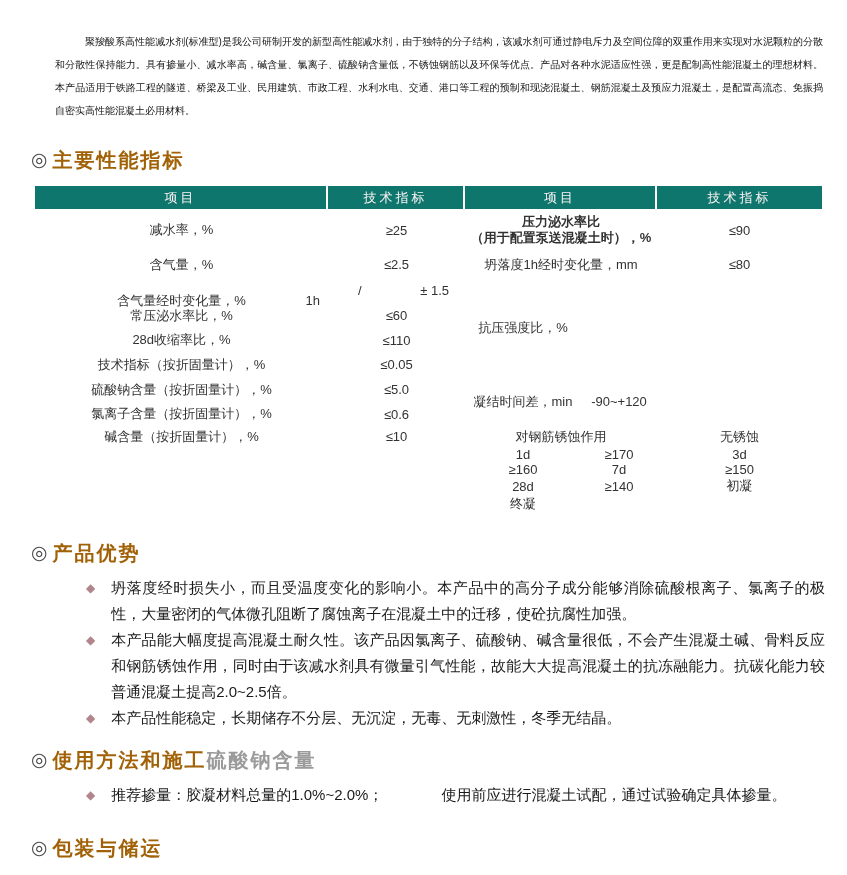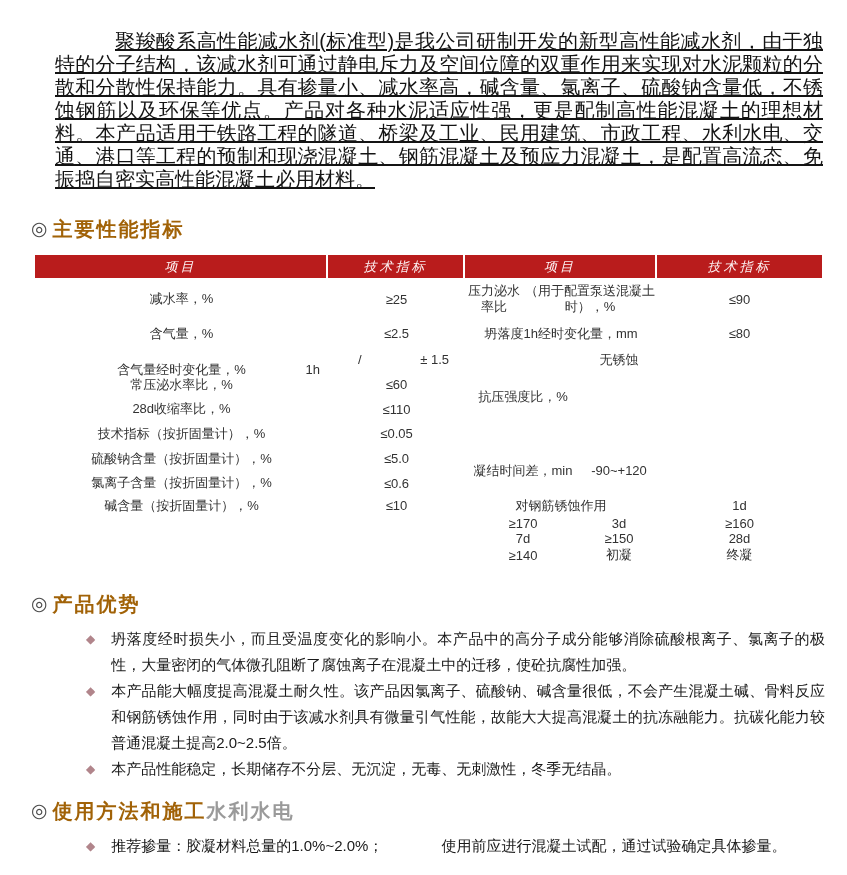--- a/index.html
+++ b/index.html
@@ -4,24 +4,23 @@
 <style>
   * { margin:0; padding:0; box-sizing:border-box; }
   html,body { background:#ffffff; }
   body {
     width:847px; height:875px; position:relative; overflow:hidden;
     font-family:"Liberation Sans","DejaVu Sans",sans-serif;
     color:#1f1f1f;
   }
   .intro {
     margin:30px 24px 0 55px;
-    font-size:20px; line-height:23px;
+    font-size:10px; line-height:23px;
     text-align:justify; text-indent:3em;
     color:#141414;
-    text-decoration:underline;
   }
   .section-heading {
     margin-left:31px; display:flex; align-items:center;
     font-size:20px; font-weight:bold; line-height:26px;
   }
   .section-heading .marker {
     color:#4a4a4a; font-weight:normal; font-size:19px; margin-right:5px;
   }
   .section-heading .h-text { color:#a16207; letter-spacing:2px; }
   .section-heading .h-text-gray { color:#9a9a9a; letter-spacing:2px; }
@@ -31,30 +30,30 @@
     display:grid;
     grid-template-columns:293px 137px;
     grid-template-rows:23px 42px 27px 25px 25px 24px 25px 25px 24px 21px;
   }
   .rt {
     display:grid;
     grid-template-columns:116px 76px 165px;
     grid-template-rows:23px 42px 27px 25px 25px 24px 25px 25px 24px 21px;
   }
   .th {
-    background:#b91c1c; color:#fdf4f5;
+    background:#0f766e; color:#fdf4f5;
     display:flex; align-items:center; justify-content:center;
-    font-size:13px; letter-spacing:3px;font-style:italic;
+    font-size:13px; letter-spacing:3px;
   }
   .th.divide { border-right:2px solid #ffffff; }
   .cell { display:flex; align-items:center; justify-content:center; text-align:center; }
   .cell.rel { position:relative;margin-top:20px; }
   .sub-1h { position:absolute; right:8px;text-align:center; }
   .cell.split { justify-content:space-between; padding:0 16px 0 30px; }
-  .two-line { line-height:16px; }
+  .two-line { flex-direction:column; line-height:16px;font-weight:bold; }
   .span-2col { grid-column:1 / 3; }
   .rows-strength { grid-row:4 / 8; }
   .rows-setting { grid-row:8 / 10; }
 
   .bullets { margin-top:9px; }
   .bullet-item {
     display:flex; margin:0 22px 0 86px;
     font-size:15px; line-height:26px;
   }
   .bullet-item .bullet-icon {
@@ -123,22 +122,22 @@
 
     <div class="cell two-line span-2col">
       <span>压力泌水率比</span>
       <span>（用于配置泵送混凝土时），%</span>
     </div>
     <div class="cell">≤90</div>
 
     <div class="cell span-2col">坍落度1h经时变化量，mm</div>
     <div class="cell">≤80</div>
 
+    <div class="cell span-2col">对钢筋锈蚀作用</div>
     <div class="cell">无锈蚀</div>
-    <div class="cell span-2col">对钢筋锈蚀作用</div>
 
     <div class="cell rows-strength">抗压强度比，%</div>
     <div class="cell">1d</div>
     <div class="cell">≥170</div>
     <div class="cell">3d</div>
     <div class="cell">≥160</div>
     <div class="cell">7d</div>
     <div class="cell">≥150</div>
     <div class="cell">28d</div>
     <div class="cell">≥140</div>
@@ -165,21 +164,21 @@
   </div>
   <div class="bullet-item">
     <span class="bullet-icon">◆</span>
     <span class="bullet-text">本产品性能稳定，长期储存不分层、无沉淀，无毒、无刺激性，冬季无结晶。</span>
   </div>
 </div>
 
 <div class="section-heading gap-c">
   <span class="marker">◎</span>
   <span class="h-text">使用方法和施工</span>
-  <span class="h-text-gray">水利水电</span>
+  <span class="h-text-gray">硫酸钠含量</span>
 </div>
 <div class="bullets">
   <div class="bullet-item">
     <span class="bullet-icon">◆</span>
     <span class="bullet-text usage-line">
       <span>推荐掺量：胶凝材料总量的1.0%~2.0%；</span>
       <span class="note">使用前应进行混凝土试配，通过试验确定具体掺量。</span>
     </span>
   </div>
 </div>

